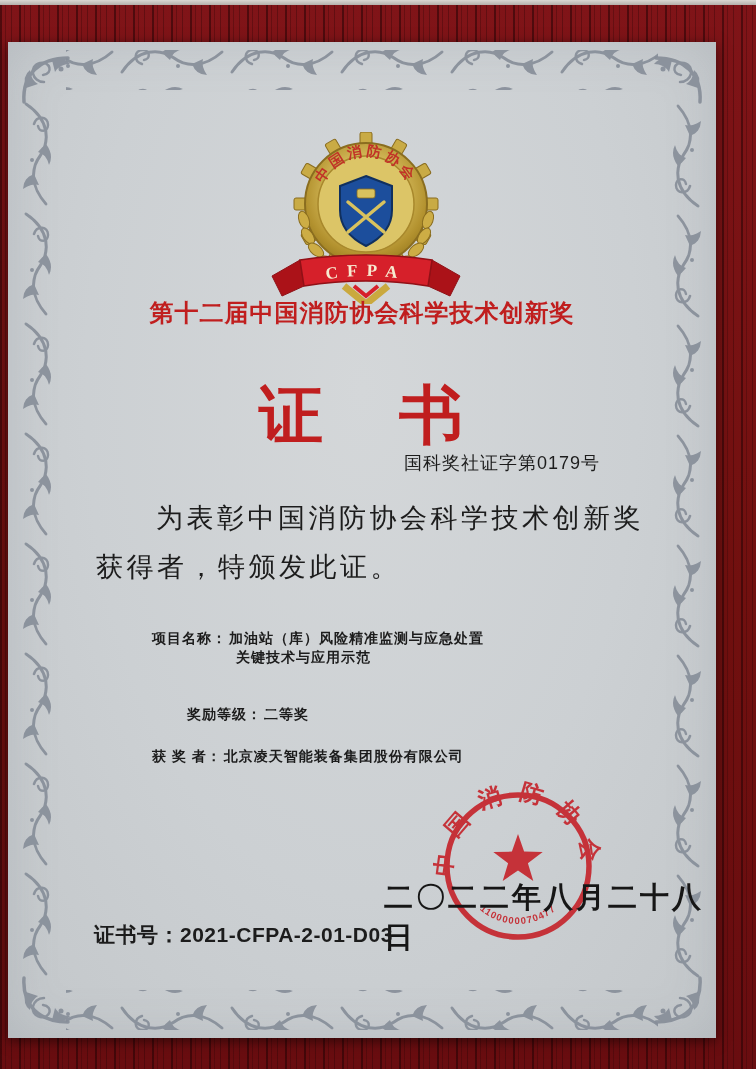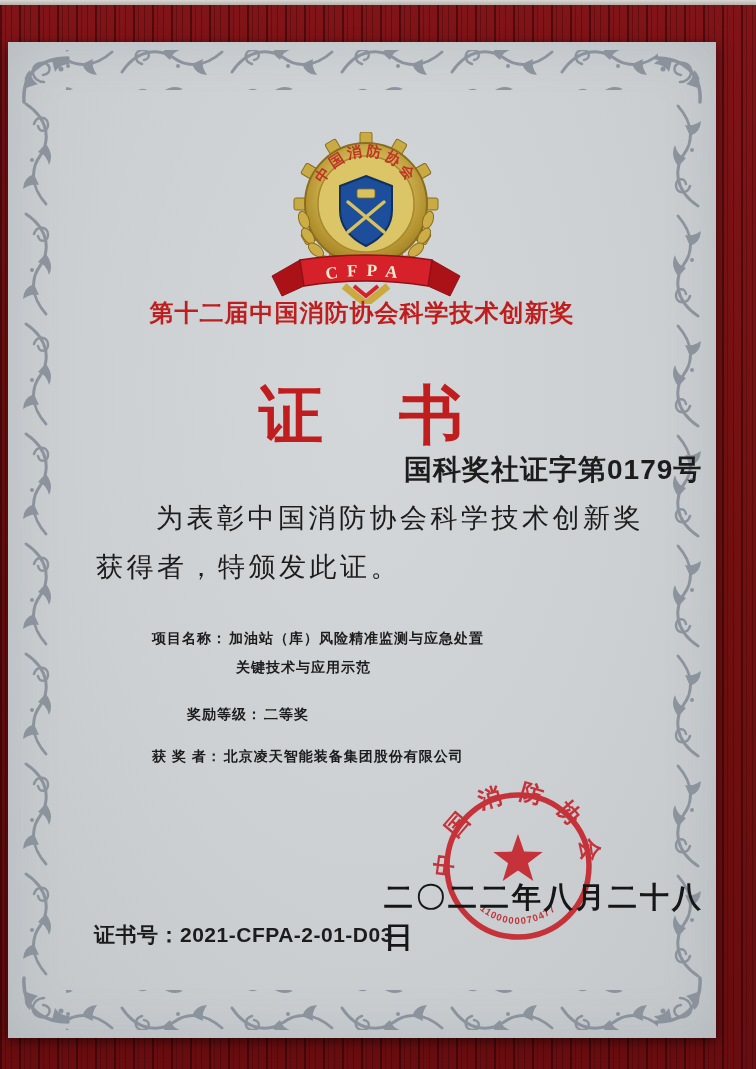--- a/index.html
+++ b/index.html
@@ -33,35 +33,35 @@
     color:#c01e1e;
   }
   .cert-word{
     position:absolute;left:0;top:330px;width:100%;
     text-align:center;font-size:64px;font-weight:bold;
     letter-spacing:2px;word-spacing:56px;color:#c01e1e;
   }
   .serial{
     position:absolute;left:396px;top:409px;
     font-family:"Liberation Sans","DejaVu Sans",sans-serif;
-    font-size:28px;font-weight:bold;letter-spacing:1px;color:#1c1c1c;
+    font-size:18px;font-weight:normal;letter-spacing:1px;color:#1c1c1c;
   }
   .body-text{
     position:absolute;left:88px;top:452px;width:580px;
     font-size:27px;color:#1c1c1c;letter-spacing:3.5px;line-height:49px;
   }
   .body-text .indent{padding-left:60px;}
   .field{
     position:absolute;left:144px;
     font-family:"Liberation Sans","DejaVu Sans",sans-serif;
     font-size:14px;font-weight:bold;color:#1c1c1c;letter-spacing:1px;
   }
   .field .label{margin-right:2px;}
   .f-project{top:588px;}
-  .f-project .line2{display:block;padding-left:84px;margin-top:11px;letter-spacing:1px;}
+  .f-project .line2{display:block;padding-left:84px;margin-top:1px;letter-spacing:1px;}
   .f-grade{top:664px;margin-left:35px;}
   .f-winner{top:706px;}
   .seal{position:absolute;left:425px;top:739px;width:170px;height:170px;opacity:.93;}
   .date{
     position:absolute;left:376px;top:836px;
     font-size:29px;font-weight:600;color:#161616;letter-spacing:3px;font-family:Liberation Mono, monospace;
   }
   .certno{
     position:absolute;left:86px;top:879px;
     font-family:"Liberation Sans","DejaVu Sans",sans-serif;

